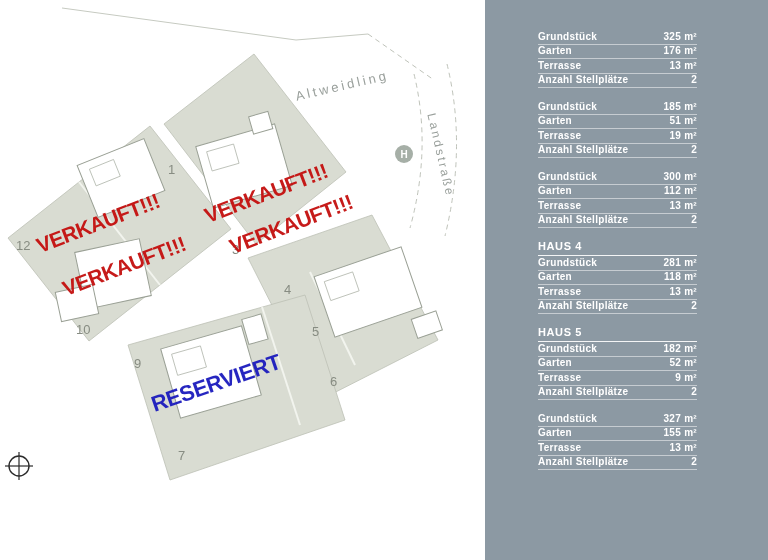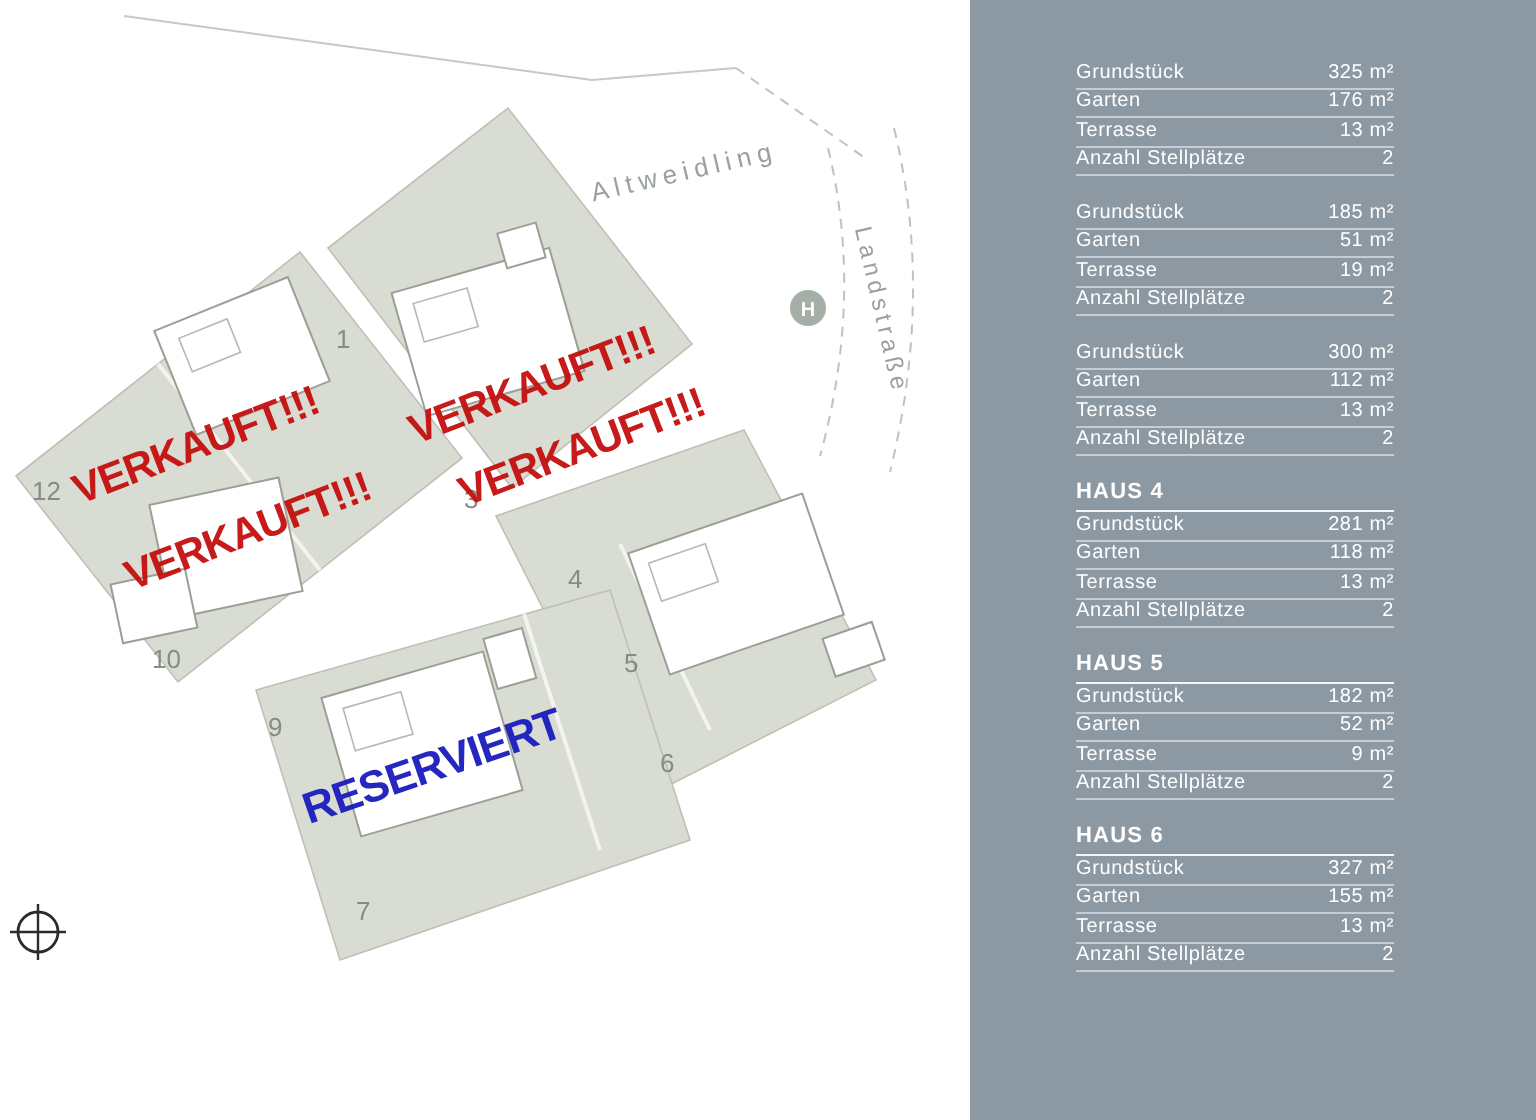--- a/index.html
+++ b/index.html
@@ -32,21 +32,21 @@
   .house-section{margin-bottom:12px;}
   .house-title{
     margin:0;font-size:11px;font-weight:bold;color:#ffffff;
     letter-spacing:.6px;padding-bottom:3px;
     border-bottom:1px solid rgba(255,255,255,.9);
   }
   .spec-row{
     display:flex;justify-content:space-between;align-items:flex-end;
     border-bottom:1px solid rgba(255,255,255,.5);
     padding:1.5px 0;font-size:10px;line-height:1.05;
-    font-weight:normal;color:#ffffff;letter-spacing:.3px;
+    font-weight:bold;color:#ffffff;letter-spacing:.3px;
   }
   .spec-value{text-align:right;margin-left:48px;}
 </style>
 </head>
 <body>
 
 <div class="plan">
   <svg width="485" height="560" viewBox="0 0 485 560">
 
     <polyline class="bound" points="62,8 296,40 368,34"></polyline>
@@ -214,21 +214,20 @@
       <span>Terrasse</span>
       <span class="spec-value">9 m²</span>
     </div>
     <div class="spec-row">
       <span>Anzahl Stellplätze</span>
       <span class="spec-value">2</span>
     </div>
   </section>
 
   <section class="house-section">
-    <h2 class="house-title">HAUS 6</h2>
     <div class="spec-row">
       <span>Grundstück</span>
       <span class="spec-value">327 m²</span>
     </div>
     <div class="spec-row">
       <span>Garten</span>
       <span class="spec-value">155 m²</span>
     </div>
     <div class="spec-row">
       <span>Terrasse</span>

